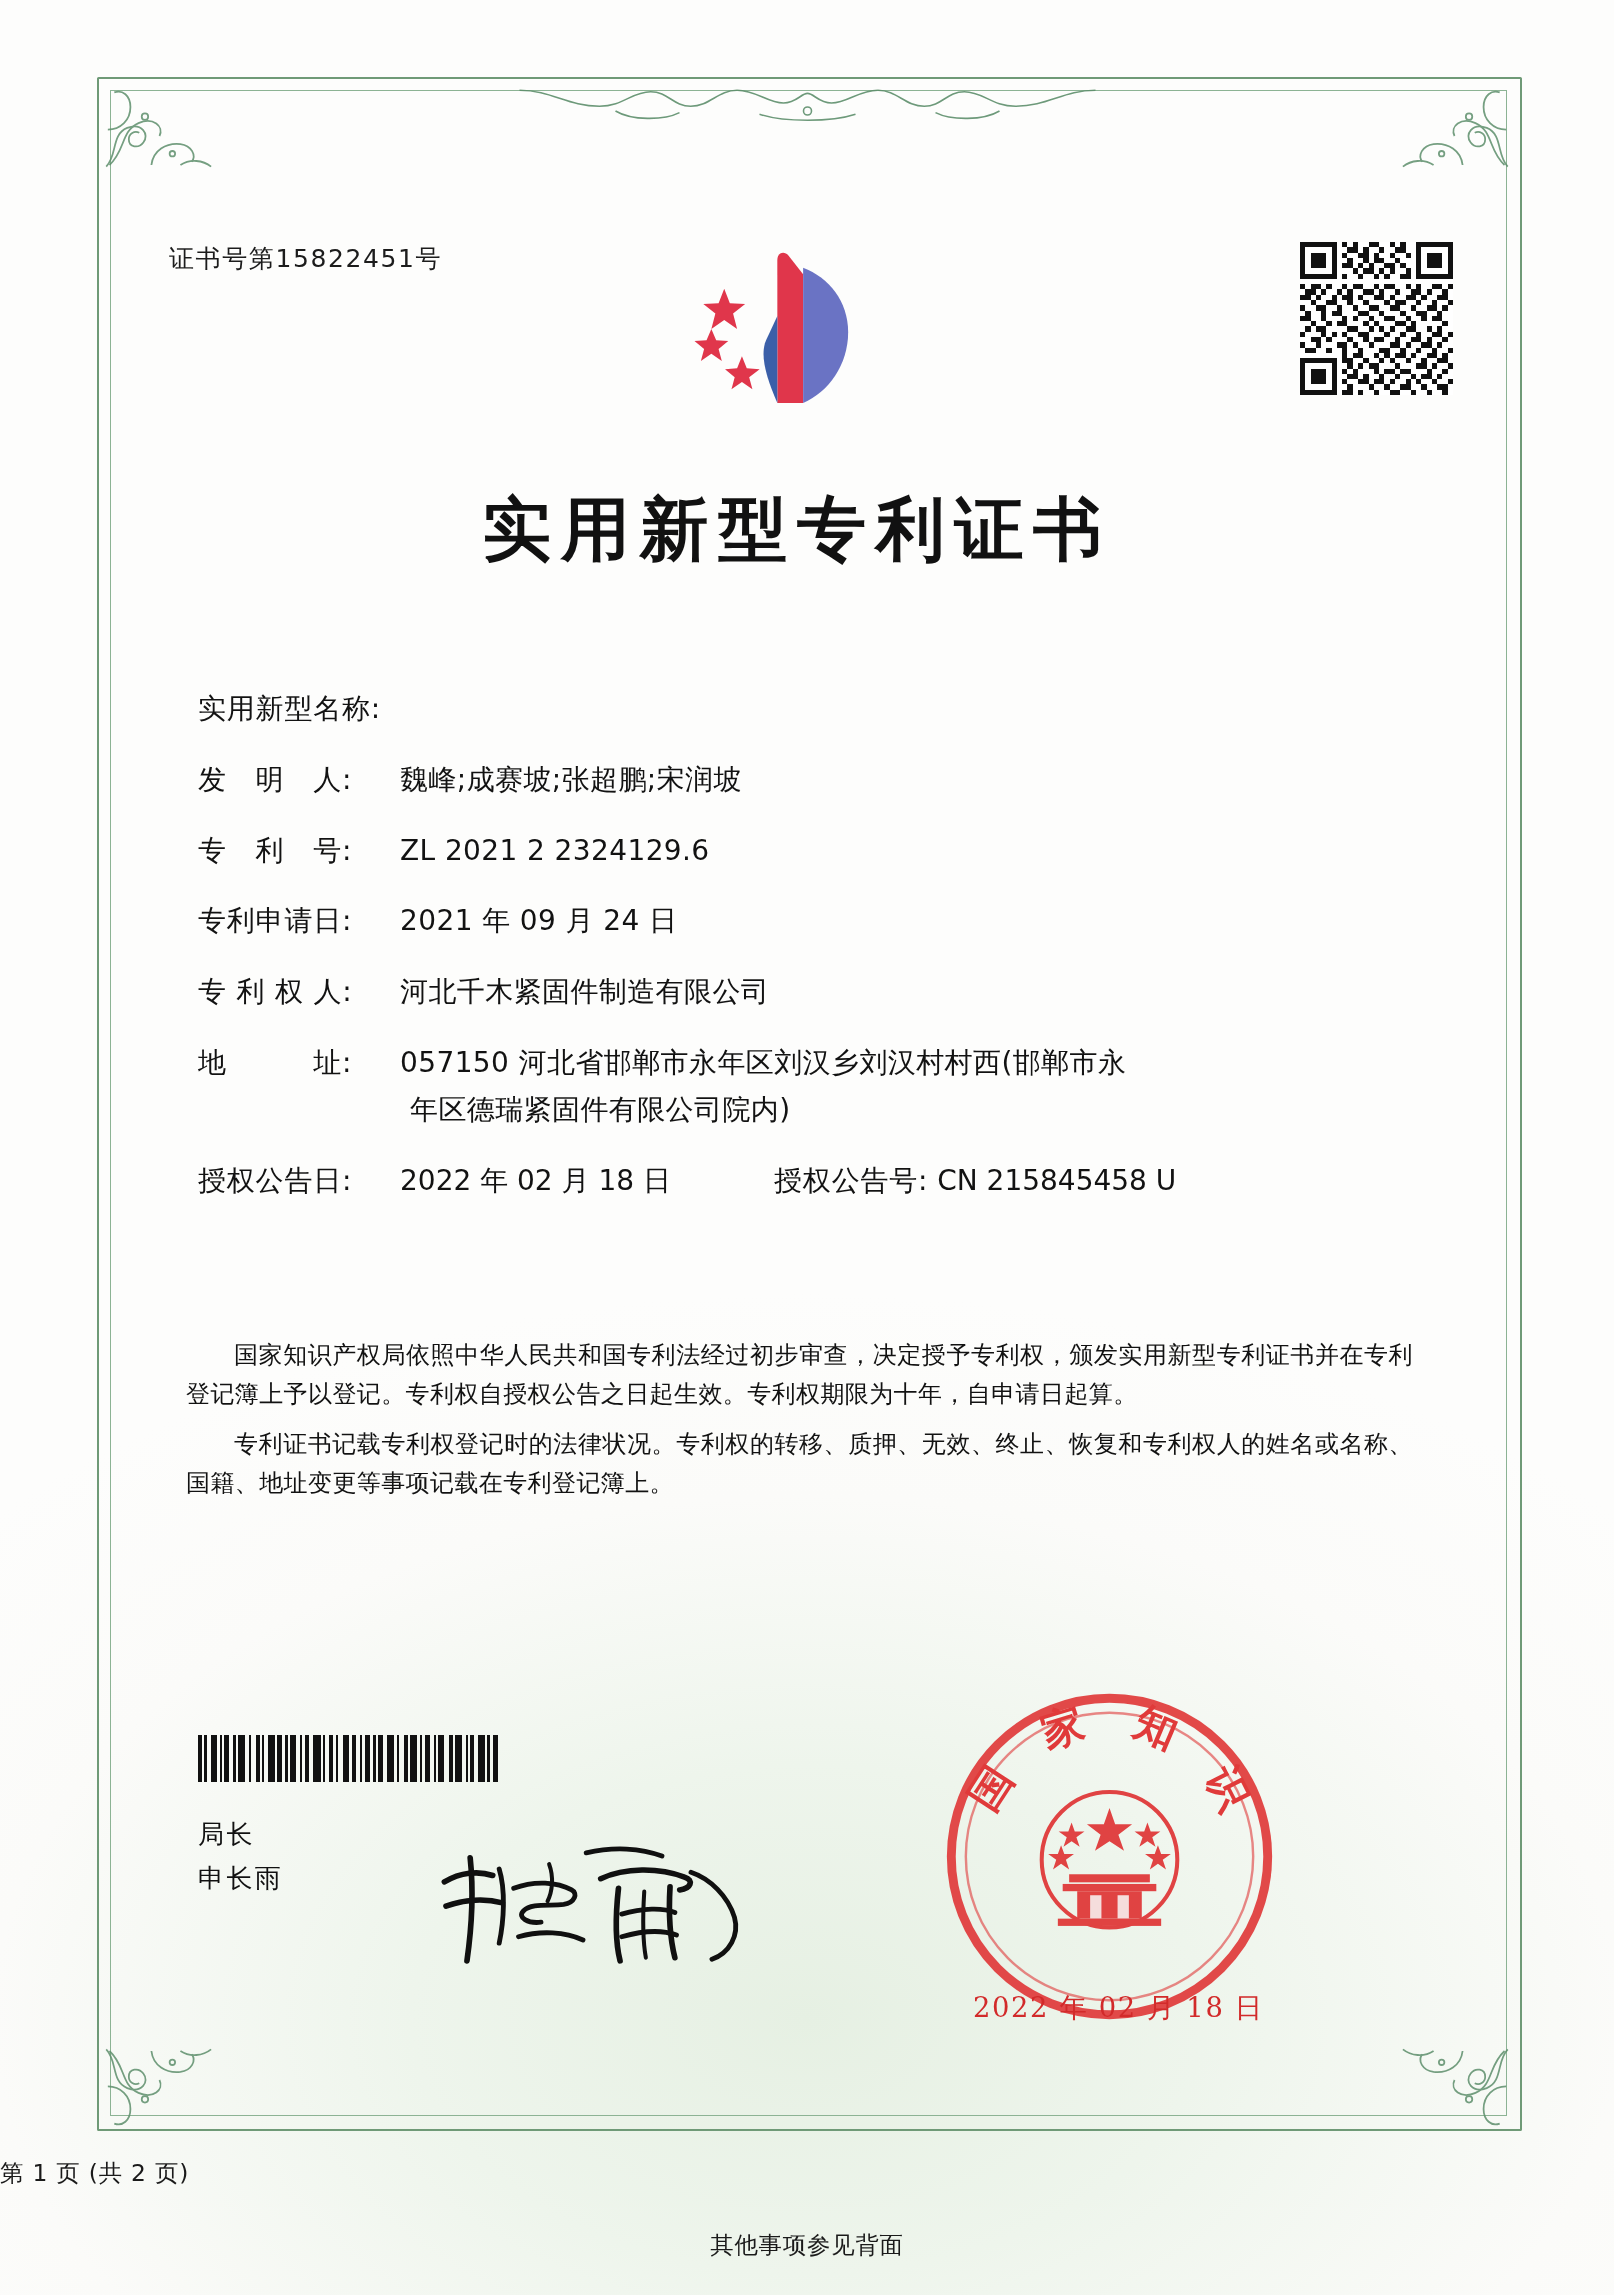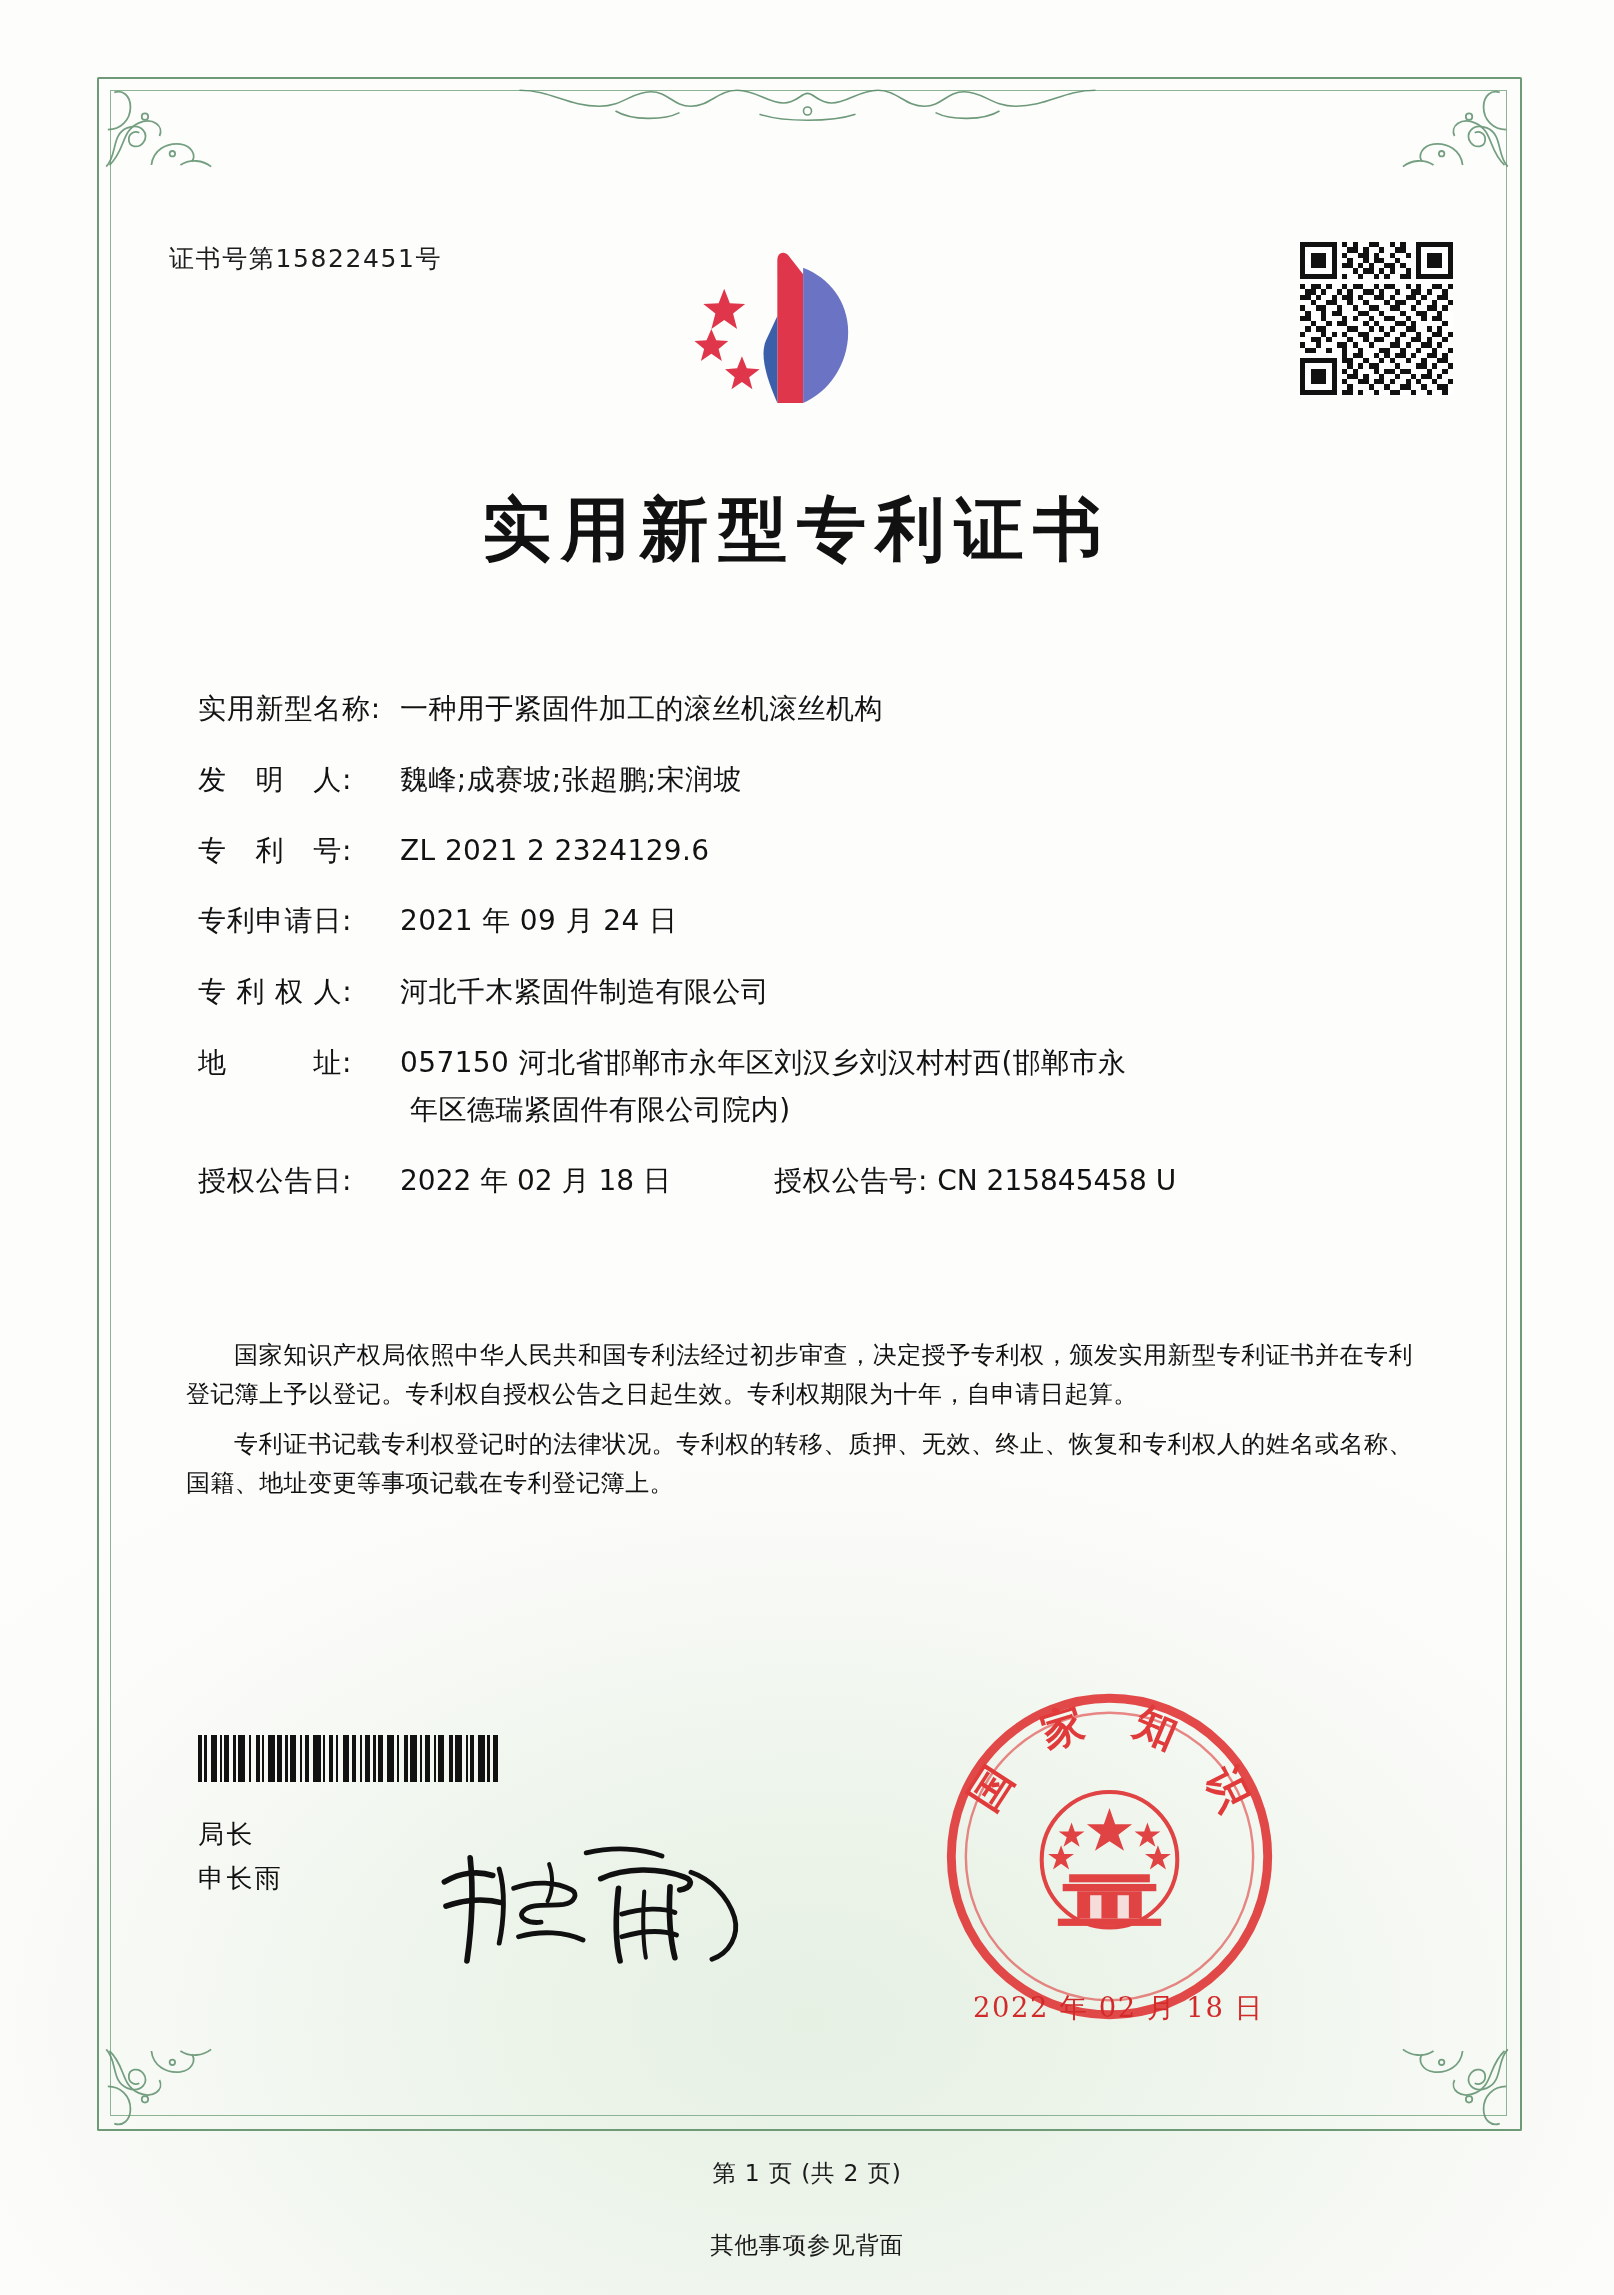--- a/index.html
+++ b/index.html
@@ -216,21 +216,20 @@
     font-family: "DejaVu Serif", "Liberation Serif", serif;
     white-space: nowrap;
   }
 
   
   .page-no {
     position: absolute;
     left: 0;
     top: 2157px;
     width: 1614px;
-    text-align: center;
     font-size: 23.4px;
     letter-spacing: 0.8px;
     color: #1a1a1a;
   }
   .footnote {
     position: absolute;
     left: 0;
     top: 2229px;
     width: 1614px;
     text-align: center;
@@ -549,21 +548,20 @@
       </g>
     </svg>
   </div>
 
   <div class="main-title">实用新型专利证书</div>
 
   <div class="fields">
 
     <div class="row">
       <span class="label">实用新型名称:</span>
-      <span class="value">一种用于紧固件加工的滚丝机滚丝机构</span>
     </div>
 
     <div class="row">
       <span class="label">发　明　人:</span>
       <span class="value">魏峰;成赛坡;张超鹏;宋润坡</span>
     </div>
 
     <div class="row">
       <span class="label">专　利　号:</span>
       <span class="value">ZL 2021 2 2324129.6</span>

